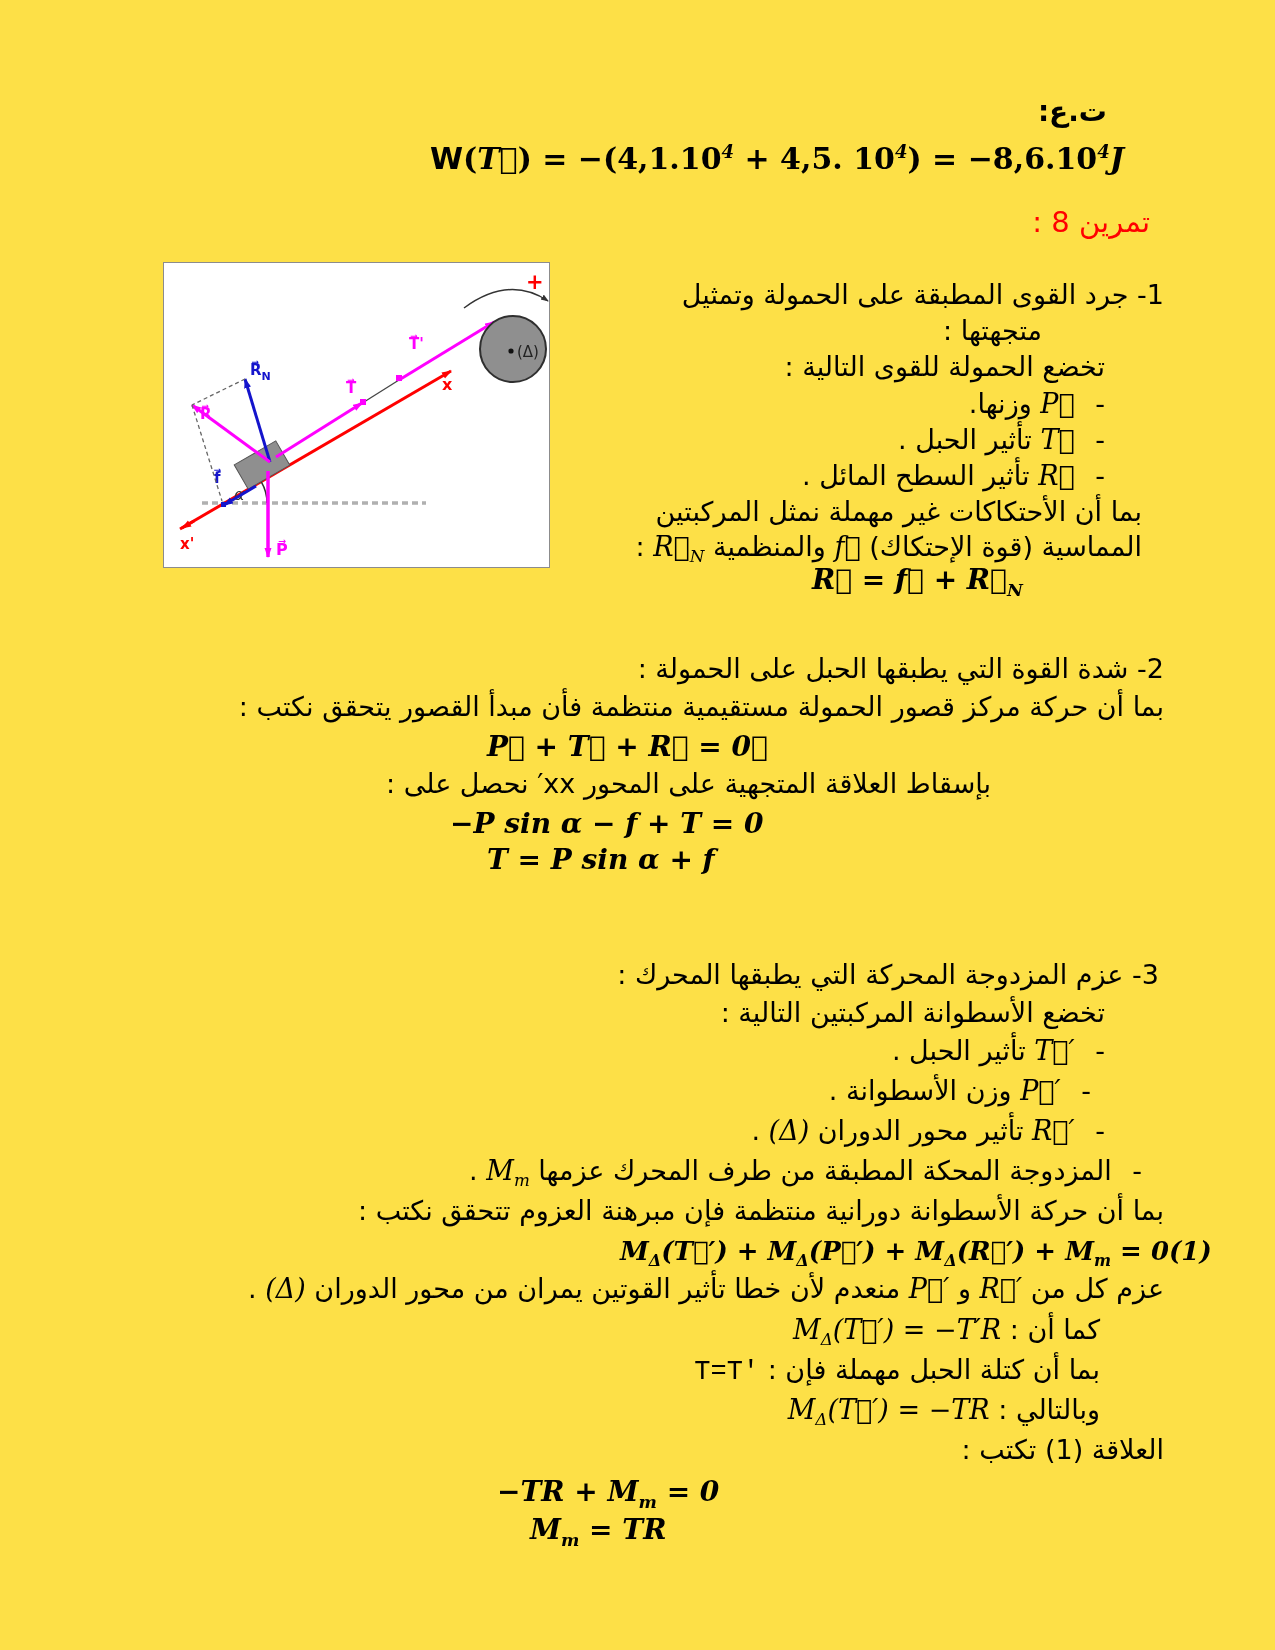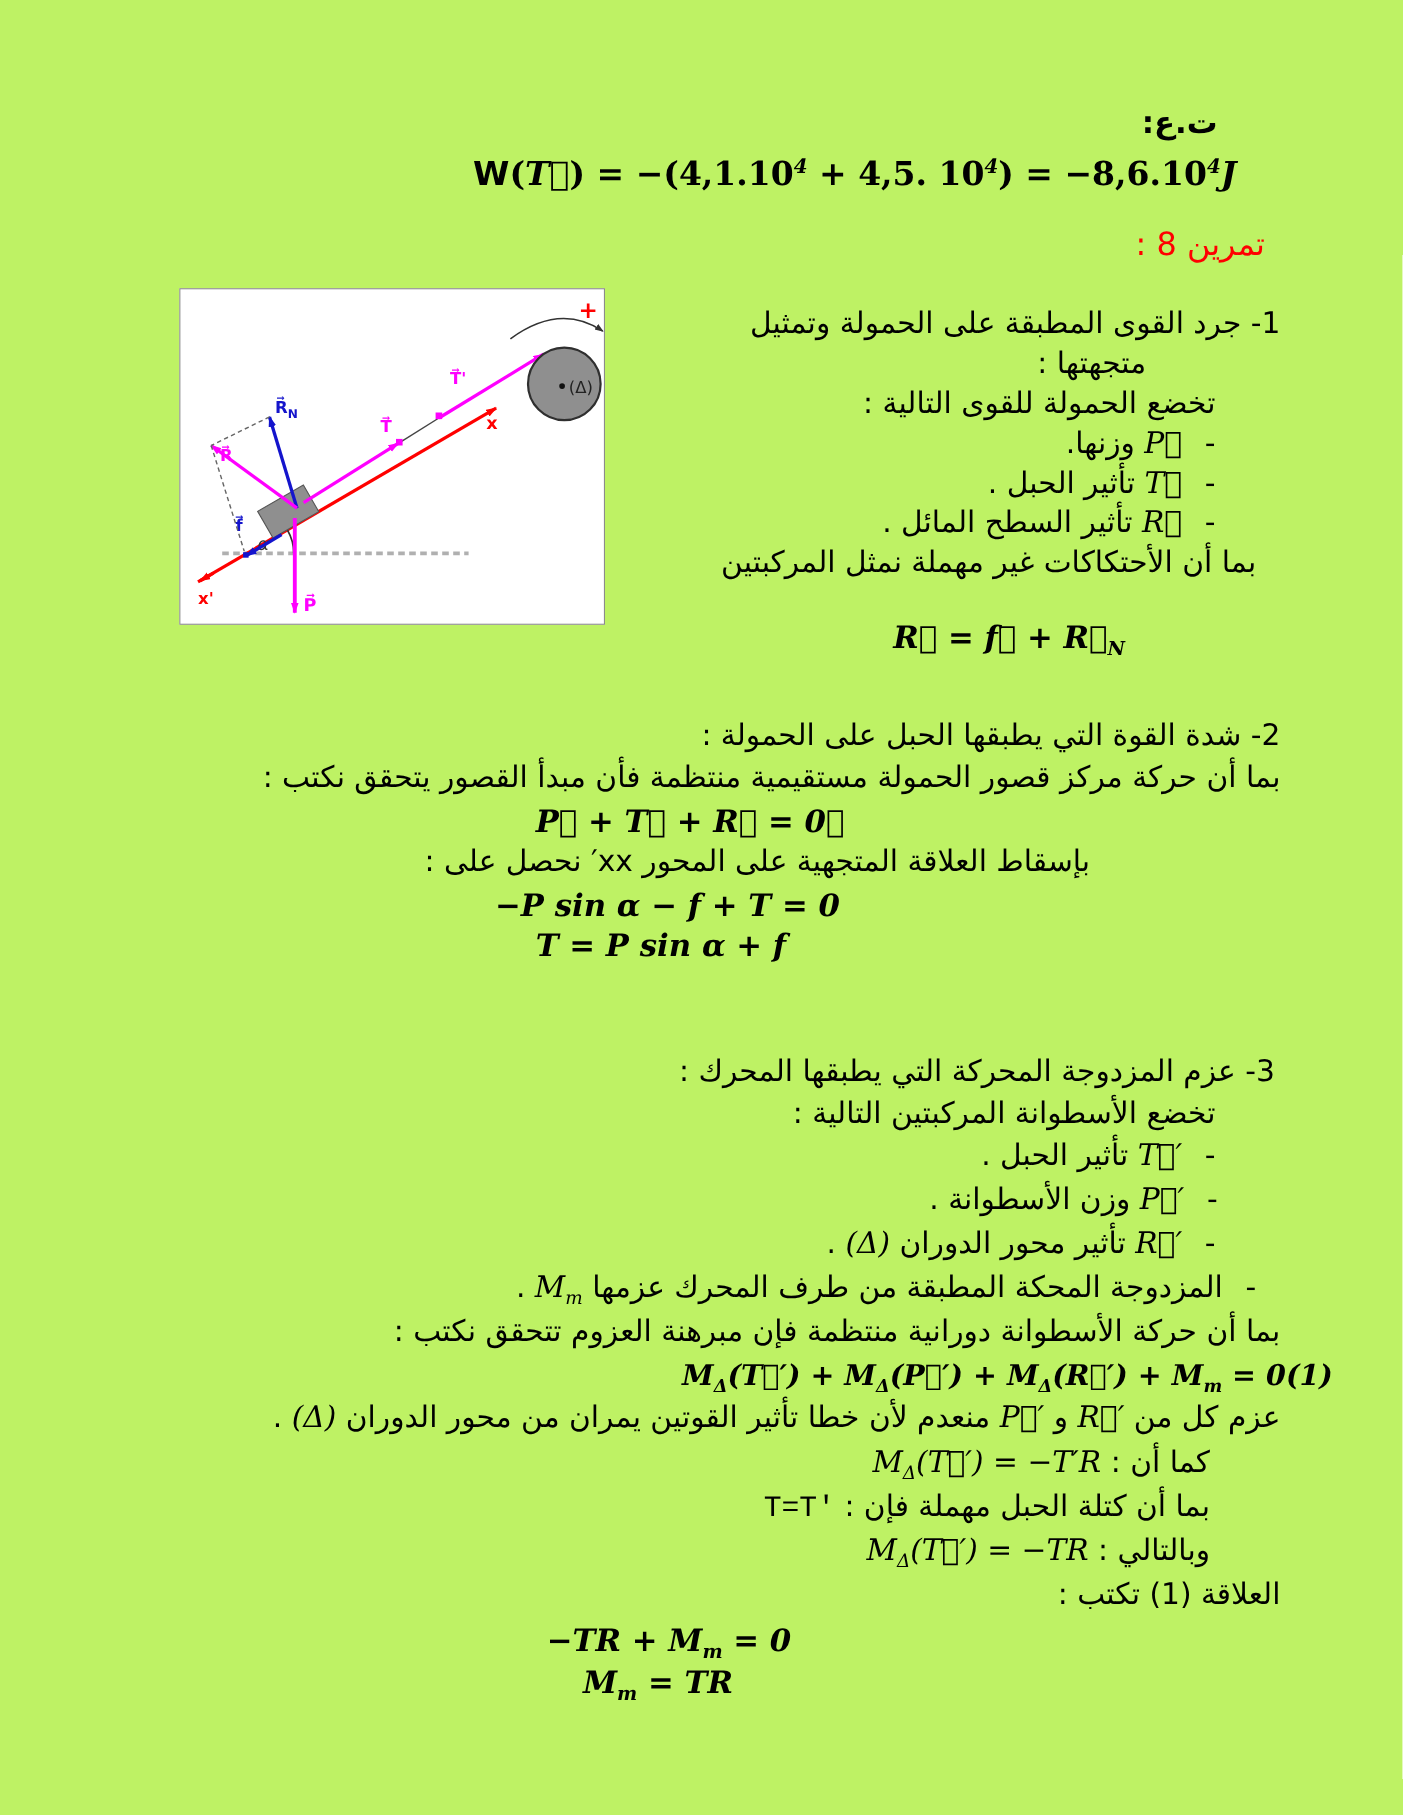--- a/index.html
+++ b/index.html
@@ -1,16 +1,16 @@
 <!DOCTYPE html>
 <html lang="ar"><head>
 <meta charset="utf-8">
 <style>
   html,body{margin:0;padding:0;background:#fff;}
-  #page{position:relative;width:1275px;height:1650px;background:#bef264;overflow:hidden;
+  #page{position:relative;width:1275px;height:1650px;background:#fde047;overflow:hidden;
         font-family:"DejaVu Sans","Liberation Sans",sans-serif;color:#000;}
   .ln{position:absolute;direction:rtl;white-space:nowrap;font-size:27px;line-height:36px;}
   .ln .m{font-family:"DejaVu Serif","Liberation Serif",serif;font-style:italic;font-size:27px;}
   .ln .m .up, .sans-up{font-family:Liberation Mono, monospace;font-style:normal;}
   .eq{position:absolute;white-space:nowrap;direction:ltr;
       font-family:"DejaVu Serif","Liberation Serif",serif;font-style:italic;font-size:28px;line-height:40px;font-weight:bold;}
   .eq .up{font-style:normal;}
   .eq .sans{font-family:"DejaVu Sans","Liberation Sans",sans-serif;font-style:normal;}
   sub{font-size:0.62em;}
   sup{font-size:0.6em;}
@@ -102,36 +102,37 @@
   <div class="ln" style="right:170px;top:349px">تخضع الحمولة للقوى التالية :</div>
 
   <div class="ln" style="right:170px;top:386px"><span class="dash">- </span><span dir="ltr" class="m">P⃗</span><span> وزنها.</span></div>
 
   <div class="ln" style="right:170px;top:422px"><span class="dash">- </span><span dir="ltr" class="m">T⃗</span><span> تأثير الحبل .</span></div>
 
   <div class="ln" style="right:170px;top:458px"><span class="dash">- </span><span dir="ltr" class="m">R⃗</span><span> تأثير السطح المائل .</span></div>
 
   <div class="ln" style="right:133px;top:494px">بما أن الأحتكاكات غير مهملة نمثل المركبتين</div>
 
+  <div class="ln" style="right:133px;top:529px"><span>المماسية (قوة الإحتكاك) </span><span dir="ltr" class="m">f⃗</span><span> والمنظمية </span><span dir="ltr" class="m"><span>R⃗</span><sub>N</sub></span><span> :</span></div>
 
   <div class="eq" style="left:812px;top:560px"><span>R⃗ = f⃗ + R⃗</span><sub>N</sub></div>
 
   <div class="ln" style="right:111px;top:651px">2- شدة القوة التي يطبقها الحبل على الحمولة :</div>
   <div class="ln" style="right:111px;top:689px">بما أن حركة مركز قصور الحمولة مستقيمية منتظمة فأن مبدأ القصور يتحقق نكتب :</div>
   <div class="eq" style="left:487px;top:727px">P⃗ + T⃗ + R⃗ = 0⃗</div>
   <div class="ln" style="right:284px;top:766px">بإسقاط العلاقة المتجهية على المحور xx′ نحصل على :</div>
   <div class="eq" style="left:450px;top:804px">−P sin α − f + T = 0</div>
   <div class="eq" style="left:487px;top:840px">T = P sin α + f</div>
 
   <div class="ln" style="right:116px;top:957px">3- عزم المزدوجة المحركة التي يطبقها المحرك :</div>
   <div class="ln" style="right:170px;top:995px">تخضع الأسطوانة المركبتين التالية :</div>
 
   <div class="ln" style="right:170px;top:1033px"><span class="dash">- </span><span dir="ltr" class="m">T⃗′</span><span> تأثير الحبل .</span></div>
 
-  <div class="ln" style="right:168px;top:1073px"><span class="dash">- </span><span dir="ltr" class="m">P⃗′</span><span> وزن الأسطوانة .</span></div>
+  <div class="ln" style="right:184px;top:1073px"><span class="dash">- </span><span dir="ltr" class="m">P⃗′</span><span> وزن الأسطوانة .</span></div>
 
   <div class="ln" style="right:170px;top:1113px"><span class="dash">- </span><span dir="ltr" class="m">R⃗′</span><span> تأثير محور الدوران </span><span dir="ltr" class="m up">(Δ)</span><span> .</span></div>
 
   <div class="ln" style="right:133px;top:1153px"><span class="dash">- </span><span>المزدوجة المحكة المطبقة من طرف المحرك عزمها </span><span dir="ltr" class="m"><span>M</span><sub>m</sub></span><span> .</span></div>
 
   <div class="ln" style="right:111px;top:1193px">بما أن حركة الأسطوانة دورانية منتظمة فإن مبرهنة العزوم تتحقق نكتب :</div>
 
   <div class="eq" style="left:620px;top:1231px;font-size:26px"><span>M</span><sub>Δ</sub><span>(T⃗′) + M</span><sub>Δ</sub><span>(P⃗′) + M</span><sub>Δ</sub><span>(R⃗′) + M</span><sub>m</sub><span> = 0(1)</span></div>
 
   <div class="ln" style="right:111px;top:1271px"><span>عزم كل من </span><span dir="ltr" class="m">R⃗′</span><span> و </span><span dir="ltr" class="m">P⃗′</span><span> منعدم لأن خطا تأثير القوتين يمران من محور الدوران </span><span dir="ltr" class="m up">(Δ)</span><span> .</span></div>

